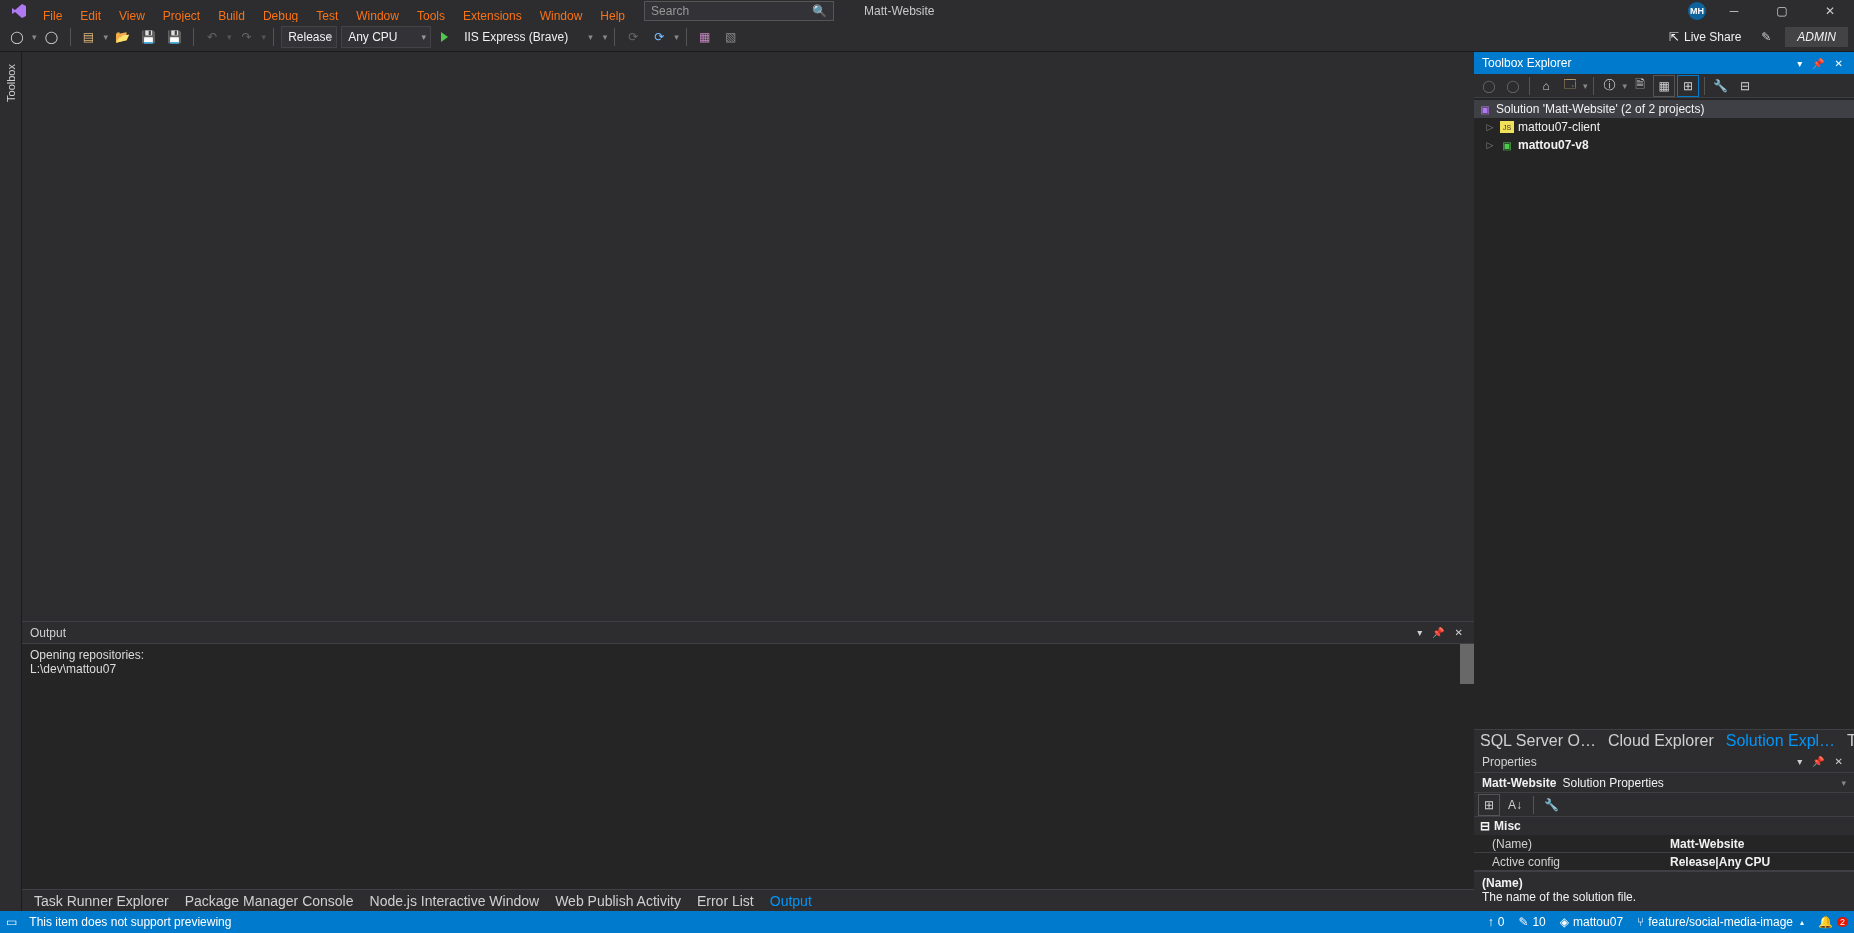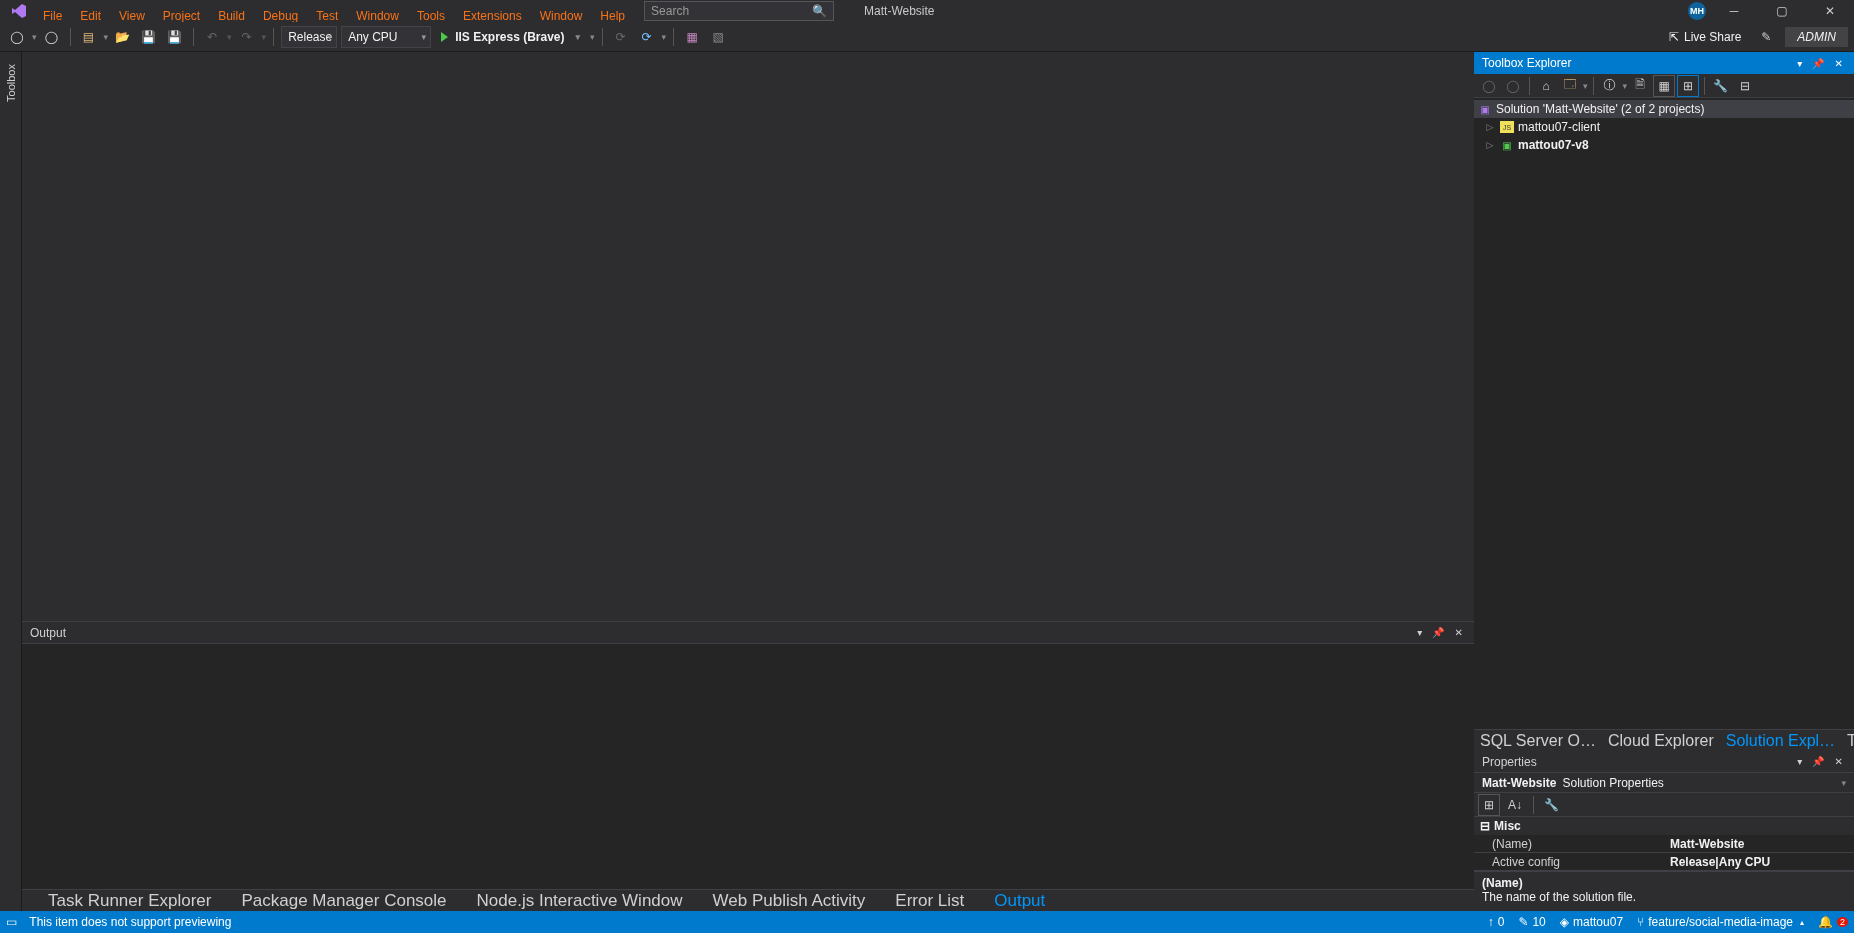--- a/index.html
+++ b/index.html
@@ -12,41 +12,41 @@
 .search-box .mag { margin-left: auto; color: #ccc; }
 .solution-name { margin-left: 20px; padding: 2px 10px; color: #c8c8c8; }
 .tb-right { margin-left: auto; display: flex; align-items: center; gap: 8px; }
 .avatar { width: 18px; height: 18px; border-radius: 50%; background: #0e639c; color: #fff; font-size: 9px; display:flex; align-items:center; justify-content:center; font-weight:bold; }
 .win-btn { width: 40px; height: 22px; display:flex; align-items:center; justify-content:center; color:#ccc; }
 .toolbar { height: 30px; background: #2d2d30; display:flex; align-items:center; padding: 0 6px; gap: 4px; border-bottom: 1px solid #1b1b1c; }
 .tb-btn { width: 22px; height: 22px; display:flex; align-items:center; justify-content:center; color:#d0d0d0; cursor:pointer; position:relative; }
 .tb-sep { width:1px; height:18px; background:#555; margin:0 3px; }
 .dropdown { height: 22px; background:#333337; border:1px solid #434346; padding:0 18px 0 6px; display:flex; align-items:center; color:#f1f1f1; position:relative; cursor:pointer; }
 .dropdown::after { content:"▾"; position:absolute; right:4px; font-size:9px; color:#999; }
-.play-btn { display:flex; align-items:center; gap:7px; padding: 0 6px; height:22px; cursor:pointer;font-weight:bold;}
+.play-btn { display:flex; align-items:center; gap:16px; padding: 0 6px; height:22px; cursor:pointer;}
 .tri-play { width:0; height:0; border-left:7px solid #4ec94e; border-top:5px solid transparent; border-bottom:5px solid transparent; }
 .toolbar-right { margin-left:auto; display:flex; align-items:center; gap:8px; }
 .live-share { display:flex; align-items:center; gap:5px; padding:0 6px; cursor:pointer; }
 .admin-btn { background:#434346; padding:3px 12px; color:#f1f1f1; cursor:pointer;font-style:italic; }
 .main { flex:1; display:flex; min-height:0; }
 .left-rail { width:22px; background:#2d2d30; border-right:1px solid #1b1b1c; display:flex; flex-direction:column; align-items:center; padding-top:6px; }
 .rail-tab { writing-mode:vertical-rl; transform:rotate(180deg); padding:6px 2px; color:#d0d0d0; cursor:pointer; font-size:11px; }
 .center { flex:1; display:flex; flex-direction:column; min-width:0; background:#2d2d30;}
 .editor-area { flex:1; background:#2d2d30; }
 .output-panel { height: 268px; background:#252526; border-top:1px solid #3f3f46; display:flex; flex-direction:column;}
 .panel-header { height:22px; background:#2d2d30; display:flex; align-items:center; padding:0 8px; color:#d0d0d0; border-bottom:1px solid #3f3f46;}
 .panel-header .panel-title { flex:0 0 auto; }
 .panel-ctrls { margin-left:auto; display:flex; gap:4px; }
 .panel-ctrls span { cursor:pointer; padding:0 3px; font-size:10px;}
 .output-toolbar { height:26px; display:flex; align-items:center; padding: 0 8px; gap:6px; background:#252526; }
 .output-body { flex:1; padding:4px 8px; font-family: Consolas, monospace; font-size:12px; color:#d7ba7d; white-space:pre; overflow:auto; color:#dcdcdc; position:relative;}
 .output-body::-webkit-scrollbar { width:16px; }
 .output-body::-webkit-scrollbar-thumb { background:#686868; }
 .bottom-tabs { height:22px; background:#2d2d30; display:flex; align-items:center; padding:0 4px; border-top:1px solid #3f3f46;}
-.btab { padding:3px 8px; color:#d0d0d0; cursor:pointer; font-size:17px;margin-left:14px;}
+.btab { padding:3px 8px; color:#d0d0d0; cursor:pointer; font-size:14px;}
 .btab.active { color:#0097fb; }
 .right { width:380px; display:flex; flex-direction:column; background:#252526; }
 .se-title { height:22px; background:#007acc; color:#fff; display:flex; align-items:center; padding:0 8px; }
 .se-title .panel-ctrls span { color:#fff; }
 .se-toolbar { height:24px; background:#2d2d30; display:flex; align-items:center; padding:0 4px; gap:2px; border-bottom:1px solid #3f3f46;}
 .se-search { height:24px; background:#252526; display:flex; align-items:center; padding:0 6px; color:#888; border-bottom:1px solid #3f3f46;}
 .se-search .mag { margin-left:auto; }
 .se-tree { flex:1; background:#252526; padding:2px 0; overflow:auto; font-size:12px;}
 .tree-row { display:flex; align-items:center; height:18px; padding:0 4px; gap:4px; cursor:pointer;}
 .tree-row.selected { background:#3f3f46; }
@@ -182,20 +182,22 @@
 
     <div class="output-panel">
       <div class="panel-header">
         <span class="panel-title">Output</span>
         <div class="panel-ctrls">
           <span>▾</span>
           <span>📌</span>
           <span>✕</span>
         </div>
       </div>
+      <div class="output-body"><span>Opening repositories:
+L:\dev\mattou07</span><div class="scrollthumb"></div></div>
     </div>
 
     <div class="bottom-tabs">
       <div class="btab">Task Runner Explorer</div>
       <div class="btab">Package Manager Console</div>
       <div class="btab">Node.js Interactive Window</div>
       <div class="btab">Web Publish Activity</div>
       <div class="btab">Error List</div>
       <div class="btab active">Output</div>
     </div>

